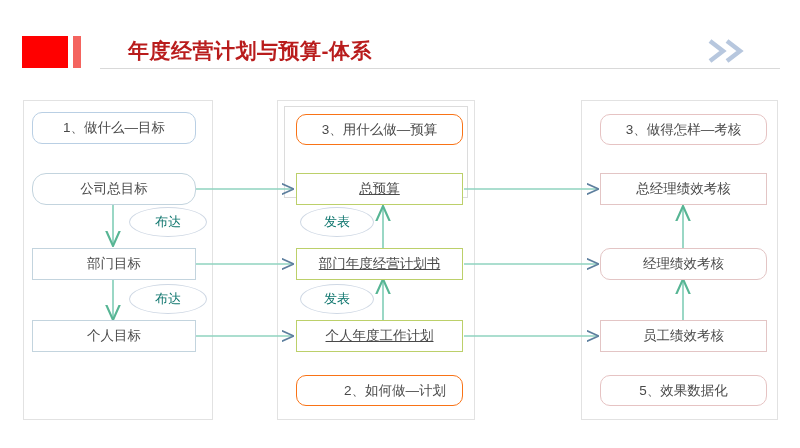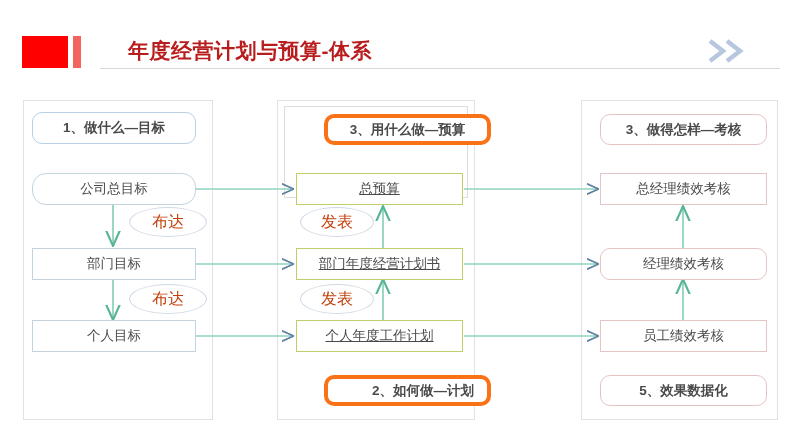--- a/index.html
+++ b/index.html
@@ -36,34 +36,34 @@
     border:1px solid #dcdcdc;box-sizing:border-box;background:transparent;
   }
 
   
   .node{
     position:absolute;box-sizing:border-box;
     display:flex;align-items:center;justify-content:center;
     font-size:13.5px;color:#4a4a4a;background:#ffffff;
     white-space:nowrap;
   }
-  .hdr{border-radius:10px;font-weight:bold;}
+  .hdr{border-radius:10px;}
   .hdr-blue{border:1px solid #b9cfe4;}
-  .hdr-olive{border:4px solid #f97316;margin-left:28px;}
+  .hdr-olive{border:1px solid #f97316;}
   .hdr-rose{border:1px solid #e6c3c3;}
   .box-blue{border:1px solid #c3d4de;}
   .box-olive{border:1px solid #bcd06a;text-decoration:underline;}
   .box-rose{border:1px solid #e3c5c5;}
 
   .ellipse{
     position:absolute;box-sizing:border-box;
     border:1px solid #cfd8e4;border-radius:50%;
     background:#ffffff;
     display:flex;align-items:center;justify-content:center;
-    font-size:16px;color:#c2410c;white-space:nowrap;
+    font-size:13px;color:#0f766e;white-space:nowrap;
   }
 
   
   .links{position:absolute;left:0;top:0;width:800px;height:448px;pointer-events:none;}
 </style>
 </head>
 <body>
 
 <div class="header">
   <div class="logo-sq"></div>

